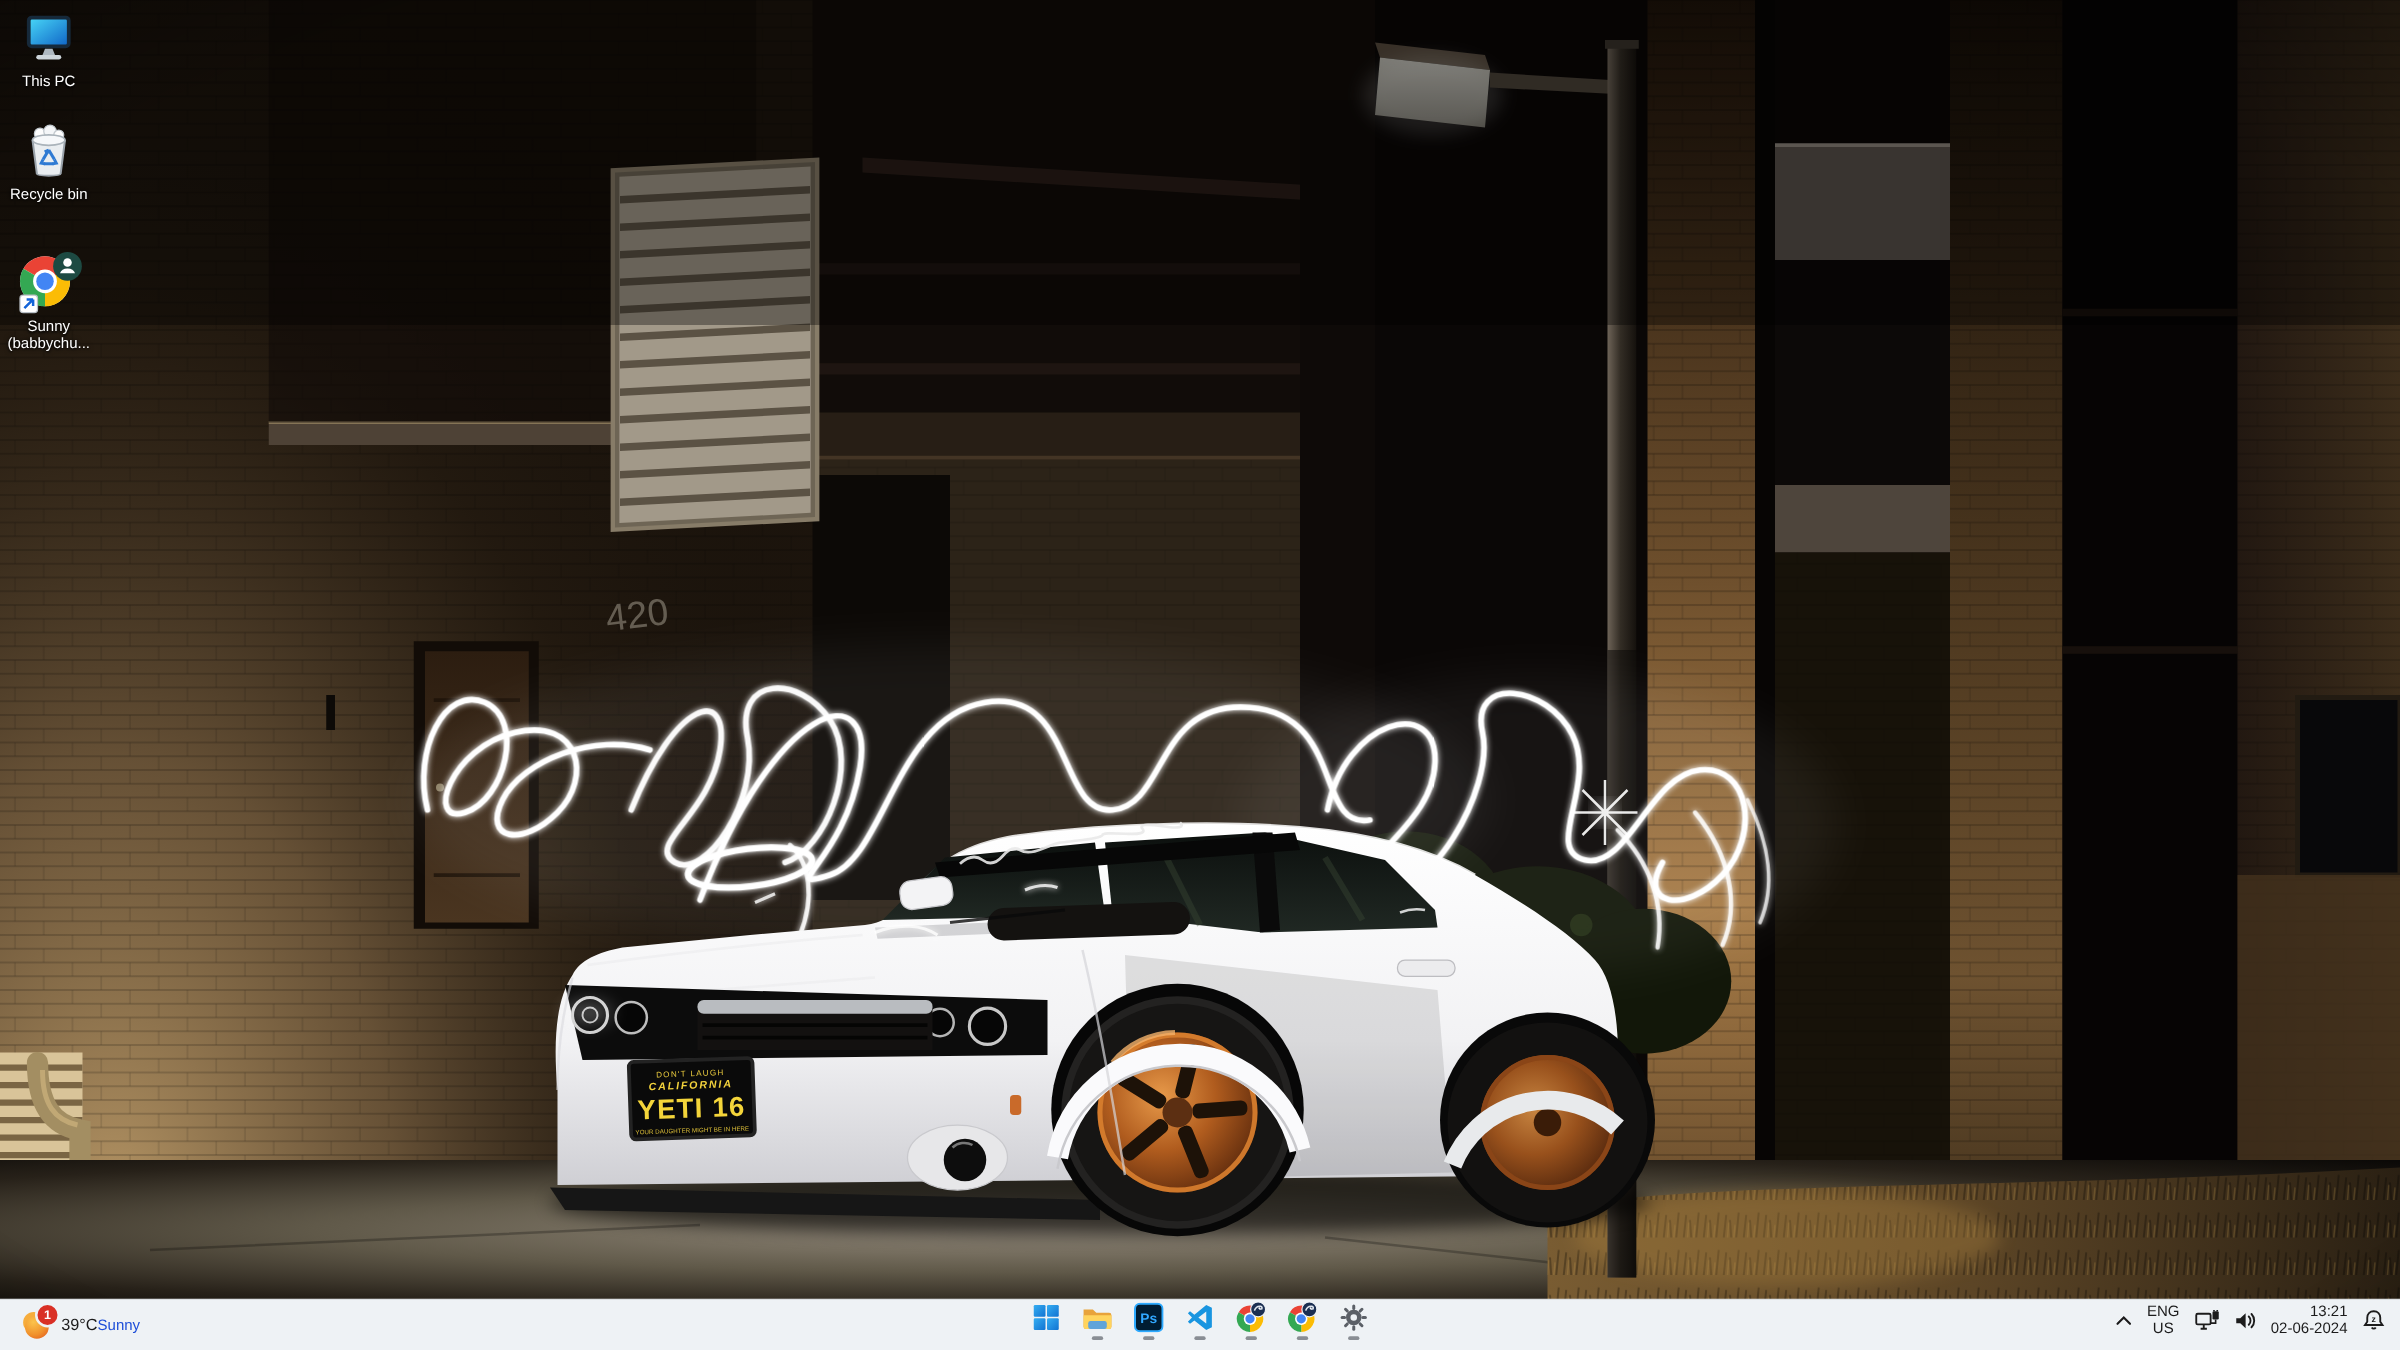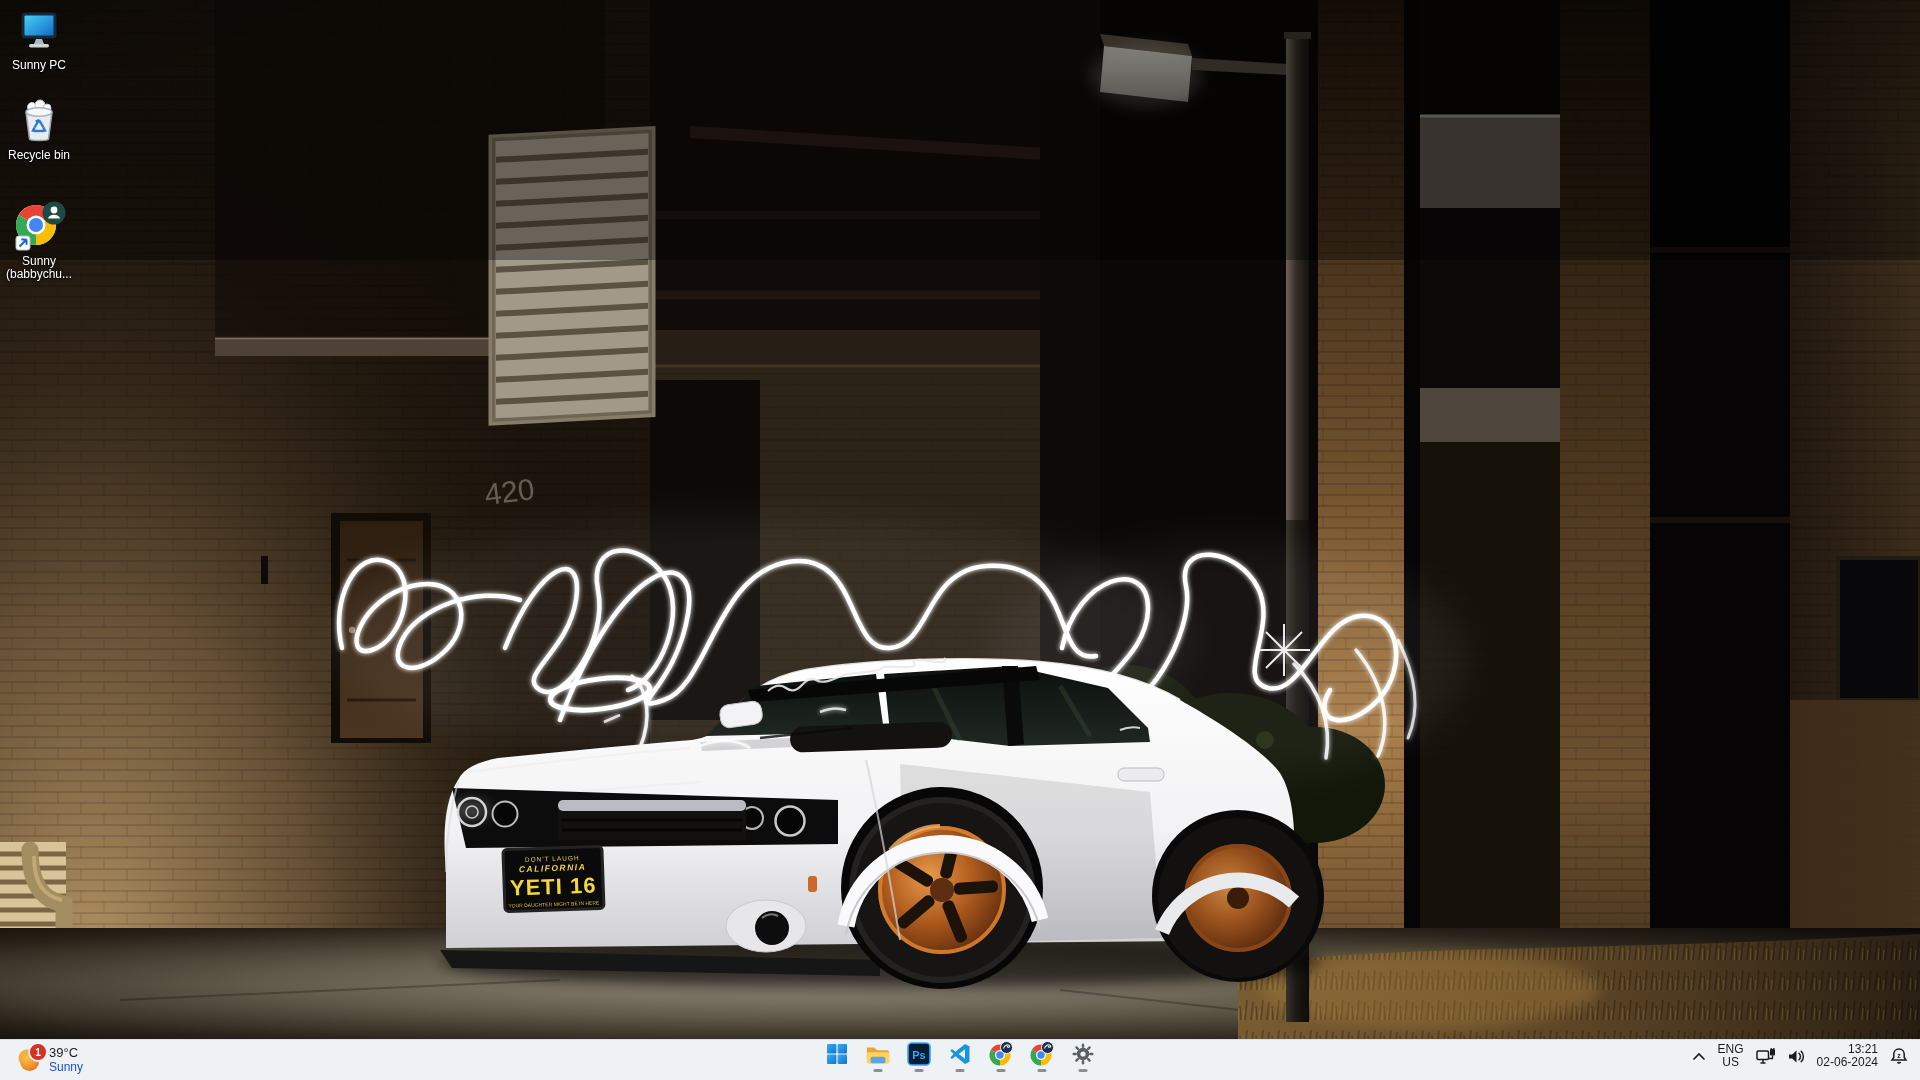--- a/index.html
+++ b/index.html
@@ -15,21 +15,21 @@
               text-shadow:0 1px 2px #000,0 0 4px rgba(0,0,0,.9);max-width:78px;}
 
   
   .taskbar{position:absolute;left:0;bottom:0;width:1920px;height:40px;background:#eef2f5;
            border-top:1px solid rgba(0,0,0,.07);}
   .weather{position:absolute;left:6px;top:0;height:40px;display:flex;align-items:center;gap:7px;padding:0 10px;border-radius:6px;}
   .weather .wicon{position:relative;width:26px;height:26px;}
   .weather .badge{position:absolute;top:-5px;right:-6px;width:16px;height:16px;border-radius:50%;
                   background:#d93025;border:2px solid #eef2f5;color:#fff;font-size:10px;font-weight:bold;
                   display:flex;align-items:center;justify-content:center;}
-  .weather .wtxt{display:flex;flex-direction:column;}
+  .weather .wtxt{display:flex;flex-direction:row;}
   .weather .temp{font-size:13px;line-height:14px;color:#1b1b1b;}
   .weather .cond{font-size:12px;line-height:14px;color:#1d4ed8;}
 
   .tb-center{position:absolute;left:0;right:0;top:0;height:28px;display:flex;align-items:center;justify-content:center;gap:3px;}
   .tb-btn{width:38px;height:38px;border-radius:5px;display:flex;align-items:center;justify-content:center;position:relative;}
   .dash{position:absolute;bottom:1px;left:50%;transform:translateX(-50%);width:9px;height:3px;border-radius:2px;background:#898e94;}
 
   .tray{position:absolute;right:6px;top:0;height:32px;display:flex;align-items:center;}
   .tray-btn{height:36px;display:flex;align-items:center;justify-content:center;border-radius:5px;padding:0 6px;}
   .txt2{font-size:12px;line-height:13px;color:#1b1b1b;text-align:center;white-space:nowrap;}
@@ -354,21 +354,21 @@
   </svg>
 
   <div class="dicon" style="top:8px;">
     <div class="glyph">
       <svg width="48" height="48" viewBox="0 0 48 48">
         <rect x="8" y="6" width="32" height="23" rx="2.5" fill="url(#pcScr)" stroke="#16293a" stroke-width="3"></rect>
         <path d="M21,31 h6 l2,5 h-10 z" fill="#aeb8c0"></path>
         <rect x="14" y="36" width="20" height="3.5" rx="1.7" fill="#cdd5da"></rect>
       </svg>
     </div>
-    <div class="lbl">Sunny PC</div>
+    <div class="lbl">This PC</div>
   </div>
 
   <div class="dicon" style="top:98px;justify-content:flex-end;">
     <div class="glyph">
       <svg width="48" height="48" viewBox="0 0 48 48">
         <circle cx="17" cy="9" r="4.5" fill="#fdfdfd" stroke="#c2c9ce"></circle>
         <circle cx="25" cy="7" r="5" fill="#f4f6f8" stroke="#c2c9ce"></circle>
         <circle cx="32" cy="10" r="4" fill="#fdfdfd" stroke="#c2c9ce"></circle>
         <path d="M11,14 L14.5,41 C14.7,43 33.3,43 33.5,41 L37,14" fill="#e9edf0" stroke="#9aa3ab" stroke-width="1.6"></path>
         <ellipse cx="24" cy="14" rx="13" ry="4.2" fill="#f6f8fa" stroke="#aab3ba" stroke-width="1.4"></ellipse>

